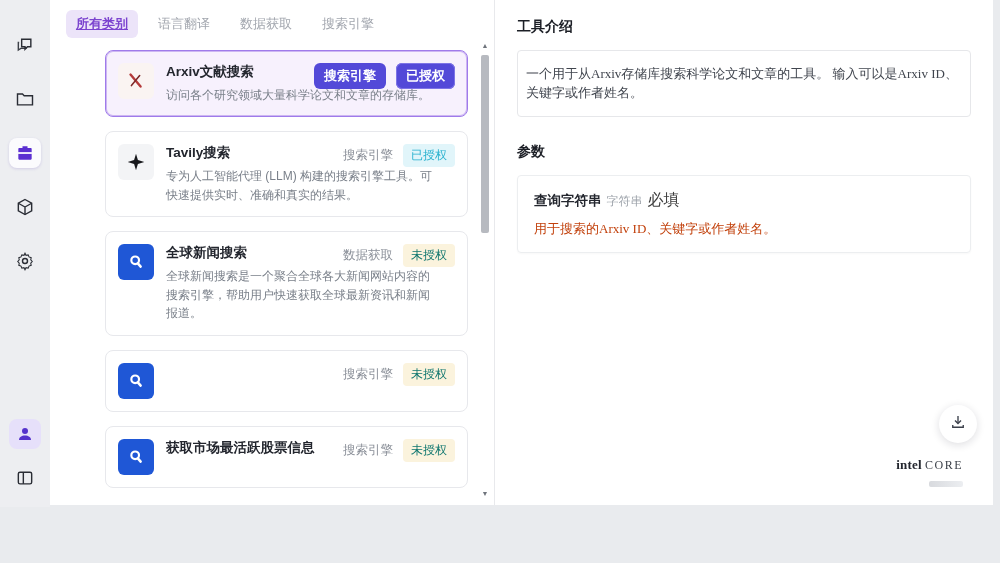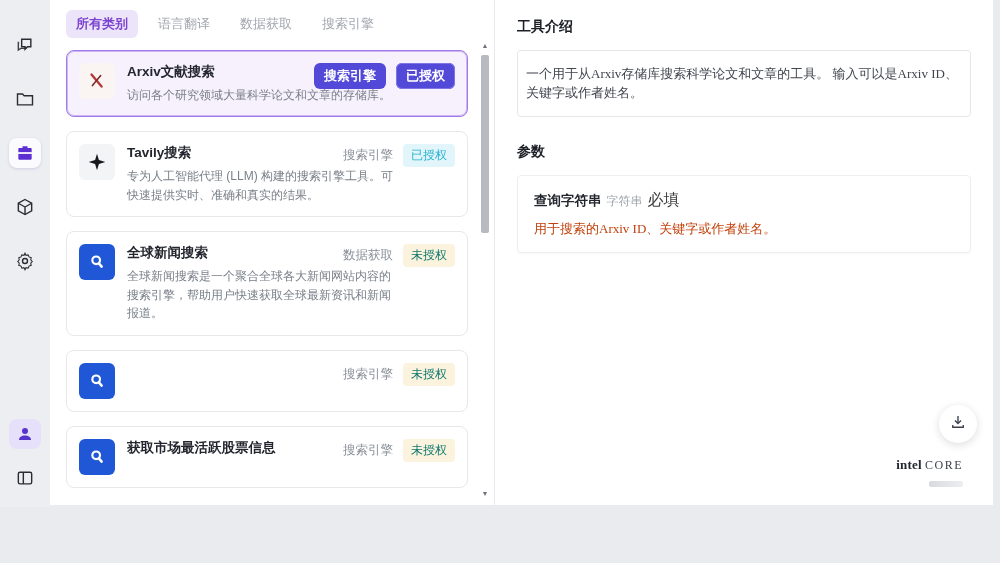--- a/index.html
+++ b/index.html
@@ -20,25 +20,25 @@
   .rail-btn.user-active { background:#e6e0fa; }
 
   
   .shell { flex:1; margin:8px 7px 0 0; background:#ffffff; border-radius:8px 8px 0 0; display:flex; overflow:hidden; }
 
   
   .pane-left { width:445px; flex:0 0 445px; border-right:1px solid #e8e9ec; position:relative; padding:18px 0 0 16px; }
   .pane-title { font-size:16px; font-weight:700; letter-spacing:.5px; }
   .tabs { display:flex; gap:10px; margin-top:16px; align-items:center; }
   .tab { font-size:13px; color:#a2a6ae; padding:5px 10px; border-radius:6px; cursor:pointer; white-space:nowrap; }
-  .tab.active { color:#7b43cf; background:#ece4f9; font-weight:700; }
+  .tab.active { color:#7b43cf; background:#ece4f9; font-weight:700;text-decoration:underline; }
 
   .tool-list { margin-top:12px; height:455px; overflow:hidden; padding-right:26px; }
   .card { position:relative; display:flex; gap:12px; border:1px solid #e7e8ec; border-radius:8px;
-          background:#fff; padding:12px; margin-bottom:14px; cursor:pointer; }
+          background:#fff; padding:12px; margin-bottom:14px; cursor:pointer;margin-left:39px; }
   .card.selected { border:1px solid #9f7bea; background:#f7f1fd; box-shadow:0 0 0 1px #cdb6f2 inset; }
   .card-icon { width:36px; height:36px; border-radius:6px; flex:0 0 36px; display:flex; align-items:center; justify-content:center; overflow:hidden; }
   .ic-arxiv { background:#faf4f2; }
   .ic-tavily { background:#f3f4f6; }
   .ic-blue { background:#1f57d6; }
   .card-body { min-width:0; }
   .card-title { font-size:13.5px; font-weight:700; color:#23262e; margin-bottom:5px; }
   .card-desc { font-size:12px; color:#7a808a; line-height:1.55; max-width:268px; }
   .card-badges { position:absolute; top:12px; right:12px; display:flex; gap:10px; align-items:center; }
   .badge-cat { font-size:12.5px; color:#8a8f98; }

